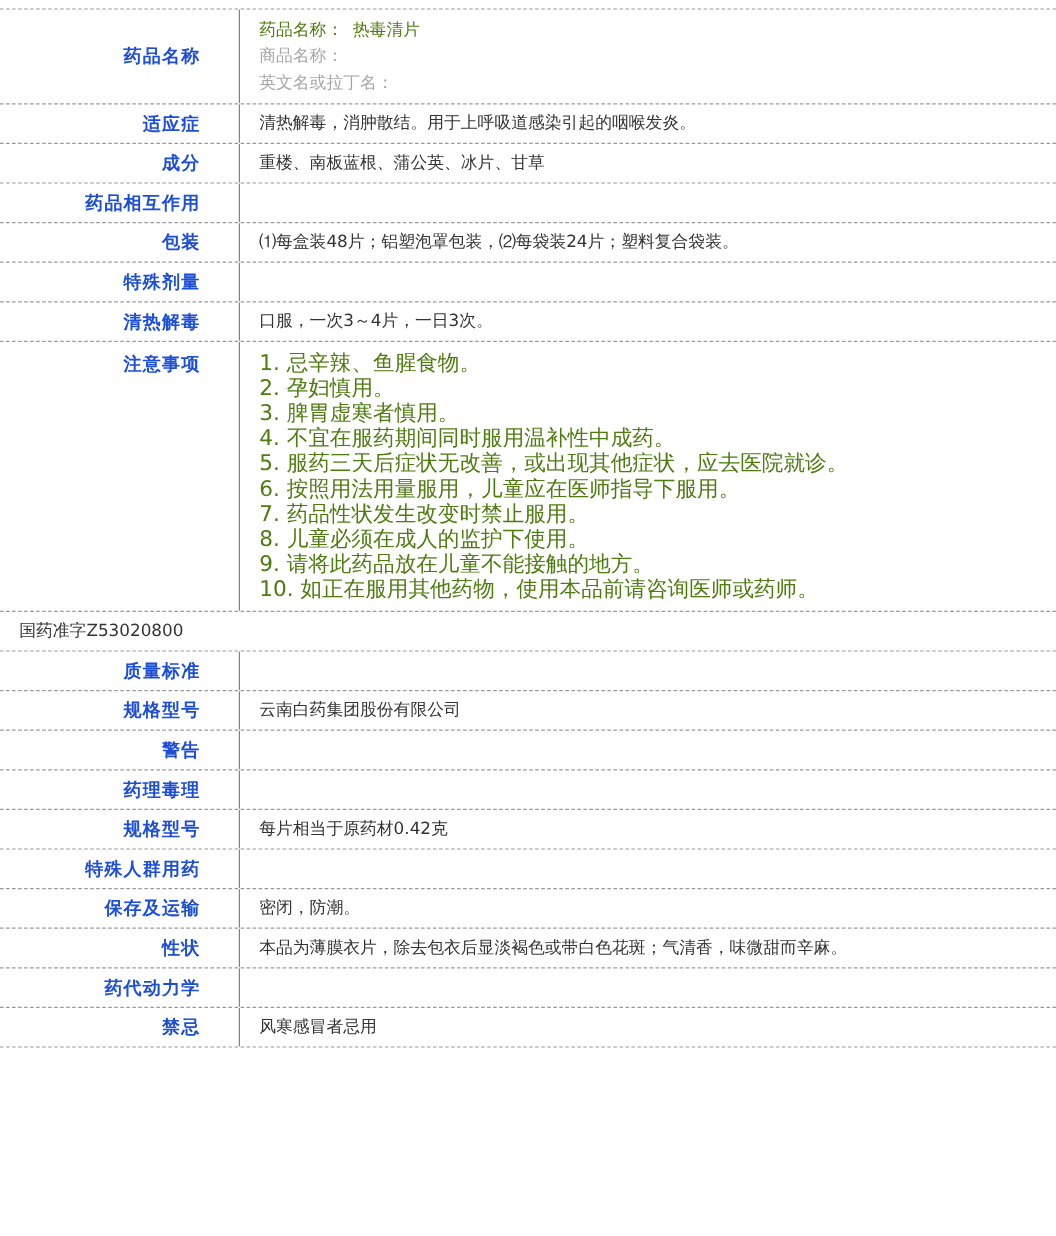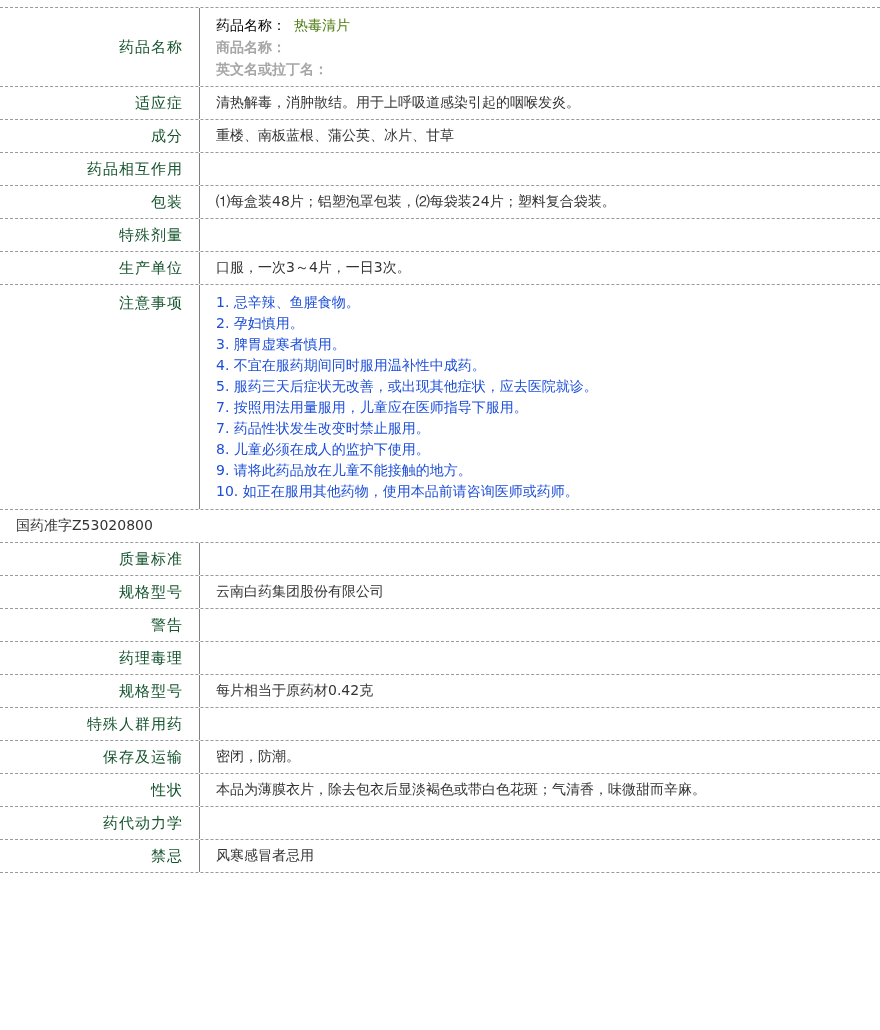--- a/index.html
+++ b/index.html
@@ -26,58 +26,58 @@
     box-sizing: content-box;
   }
   .cell-label {
     flex: 0 0 200px;
     width: 200px;
     box-sizing: border-box;
     border-right: 1px solid #808080;
     display: flex;
     align-items: center;
     justify-content: flex-end;
-    padding-right: 16px;
+    padding-right: 32px;
     font-size: 15px;
-    font-weight: normal;
-    color: #14532d;
+    font-weight: bold;
+    color: #1d4ed8;
     letter-spacing: 1px;
   }
   .cell-content {
     flex: 1 1 auto;
     display: flex;
     align-items: center;
     padding-left: 16px;
     padding-right: 12px;
     font-size: 14px;
     color: #333333;
   }
   
   .row-drugname { min-height: 77px; }
   .row-drugname .cell-content {
     display: block;
     padding-top: 6px;
     padding-bottom: 6px;
   }
   .row-drugname .line { line-height: 22px; font-size: 14px; }
-  .key-muted   { color: #000000; }
-  .key-muted-2 { color: #a6a6a6; font-weight: bold; }
+  .key-muted   { color: #4d7c0f; }
+  .key-muted-2 { color: #a6a6a6; }
   .drug-name-value { color: #4d7c0f; margin-left: 8px; }
   
   .row-notes { min-height: 219px; justify-content: space-between; }
   .row-notes .cell-label {
     align-items: flex-start;
     padding-top: 9px;
   }
   .row-notes .cell-content {
     display: block;
     padding-top: 7px;
     padding-bottom: 7px;
   }
-  .row-notes .line { line-height: 21px; font-size: 14px; color: #1d4ed8; }
+  .row-notes .line { line-height: 21px; font-size: 18px; color: #4d7c0f; }
 </style>
 </head>
 <body>
 
 <div class="drug-table">
 
   <div class="row row-drugname">
     <div class="cell-label">药品名称</div>
     <div class="cell-content">
       <div class="line"><span class="key-muted">药品名称：</span><span class="drug-name-value">热毒清片</span></div>
@@ -106,33 +106,33 @@
     <div class="cell-content">⑴每盒装48片；铝塑泡罩包装，⑵每袋装24片；塑料复合袋装。</div>
   </div>
 
   <div class="row">
     <div class="cell-label">特殊剂量</div>
     <div class="cell-content"></div>
   </div>
 
 
   <div class="row">
-    <div class="cell-label">生产单位</div>
+    <div class="cell-label">清热解毒</div>
     <div class="cell-content">口服，一次3～4片，一日3次。</div>
   </div>
 
   <div class="row row-notes">
     <div class="cell-label">注意事项</div>
     <div class="cell-content">
       <div class="line">1. 忌辛辣、鱼腥食物。</div>
       <div class="line">2. 孕妇慎用。</div>
       <div class="line">3. 脾胃虚寒者慎用。</div>
       <div class="line">4. 不宜在服药期间同时服用温补性中成药。</div>
       <div class="line">5. 服药三天后症状无改善，或出现其他症状，应去医院就诊。</div>
-      <div class="line">7. 按照用法用量服用，儿童应在医师指导下服用。</div>
+      <div class="line">6. 按照用法用量服用，儿童应在医师指导下服用。</div>
       <div class="line">7. 药品性状发生改变时禁止服用。</div>
       <div class="line">8. 儿童必须在成人的监护下使用。</div>
       <div class="line">9. 请将此药品放在儿童不能接触的地方。</div>
       <div class="line">10. 如正在服用其他药物，使用本品前请咨询医师或药师。</div>
     </div>
   </div>
 
   <div class="row">
     <div class="cell-content">国药准字Z53020800</div>
   </div>

